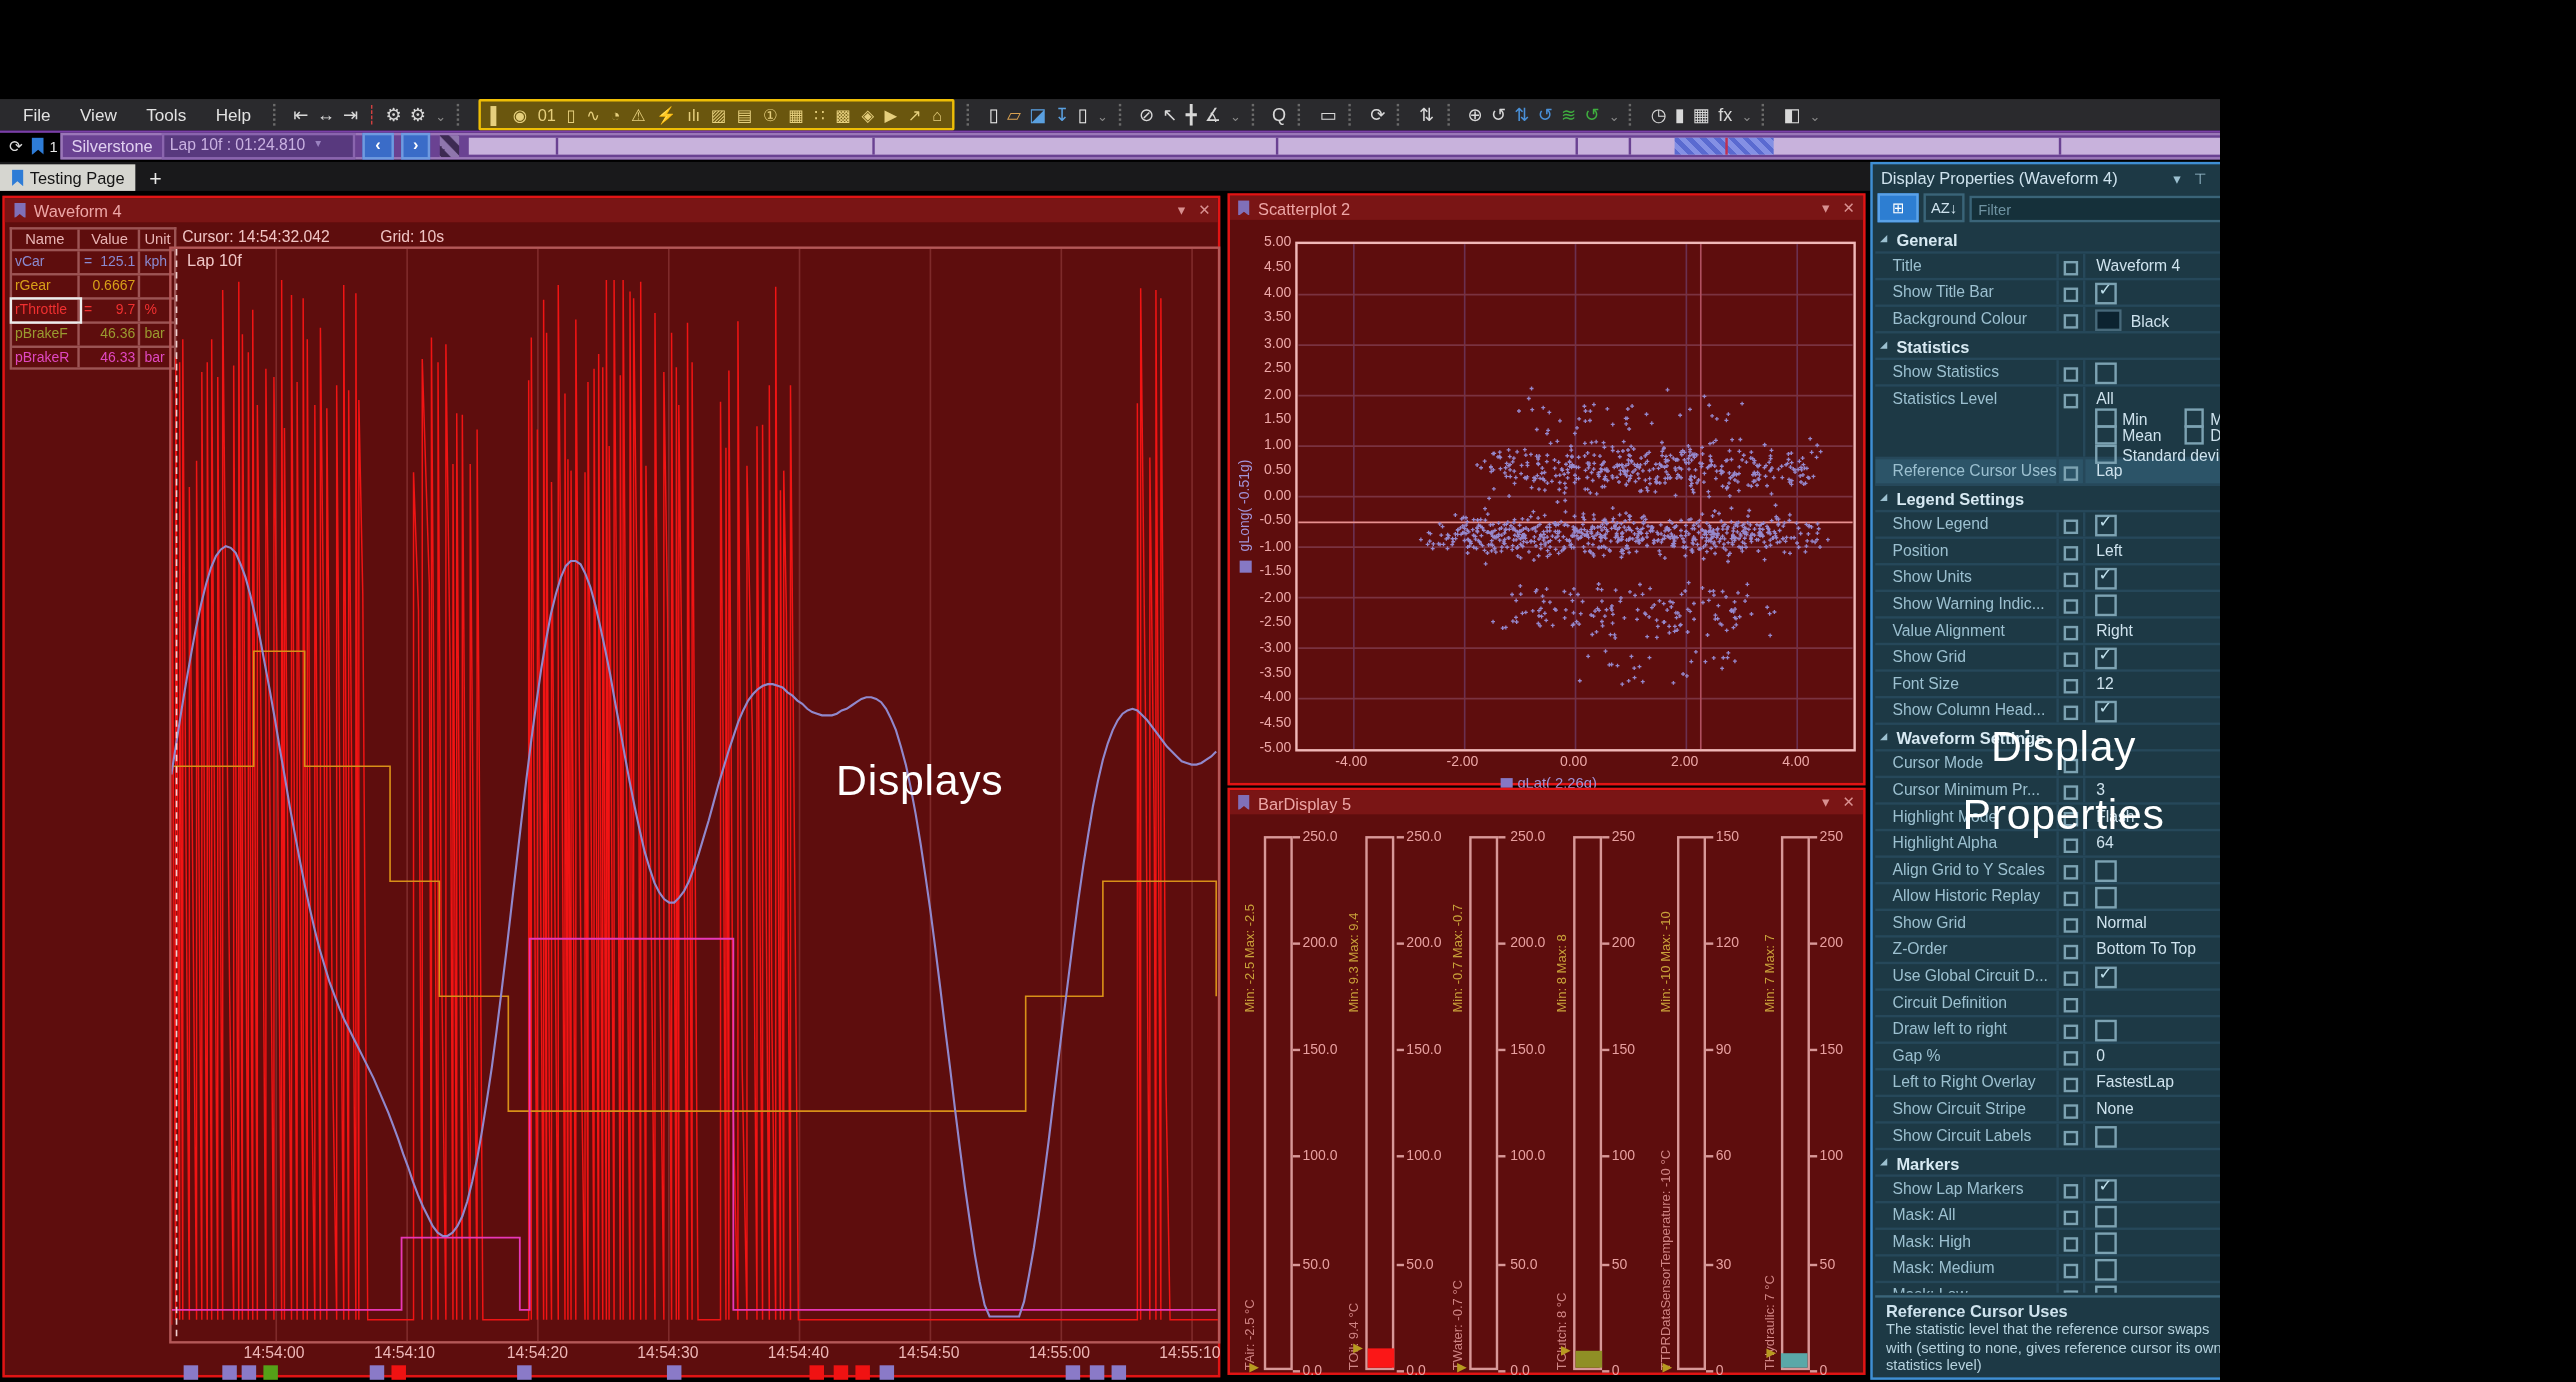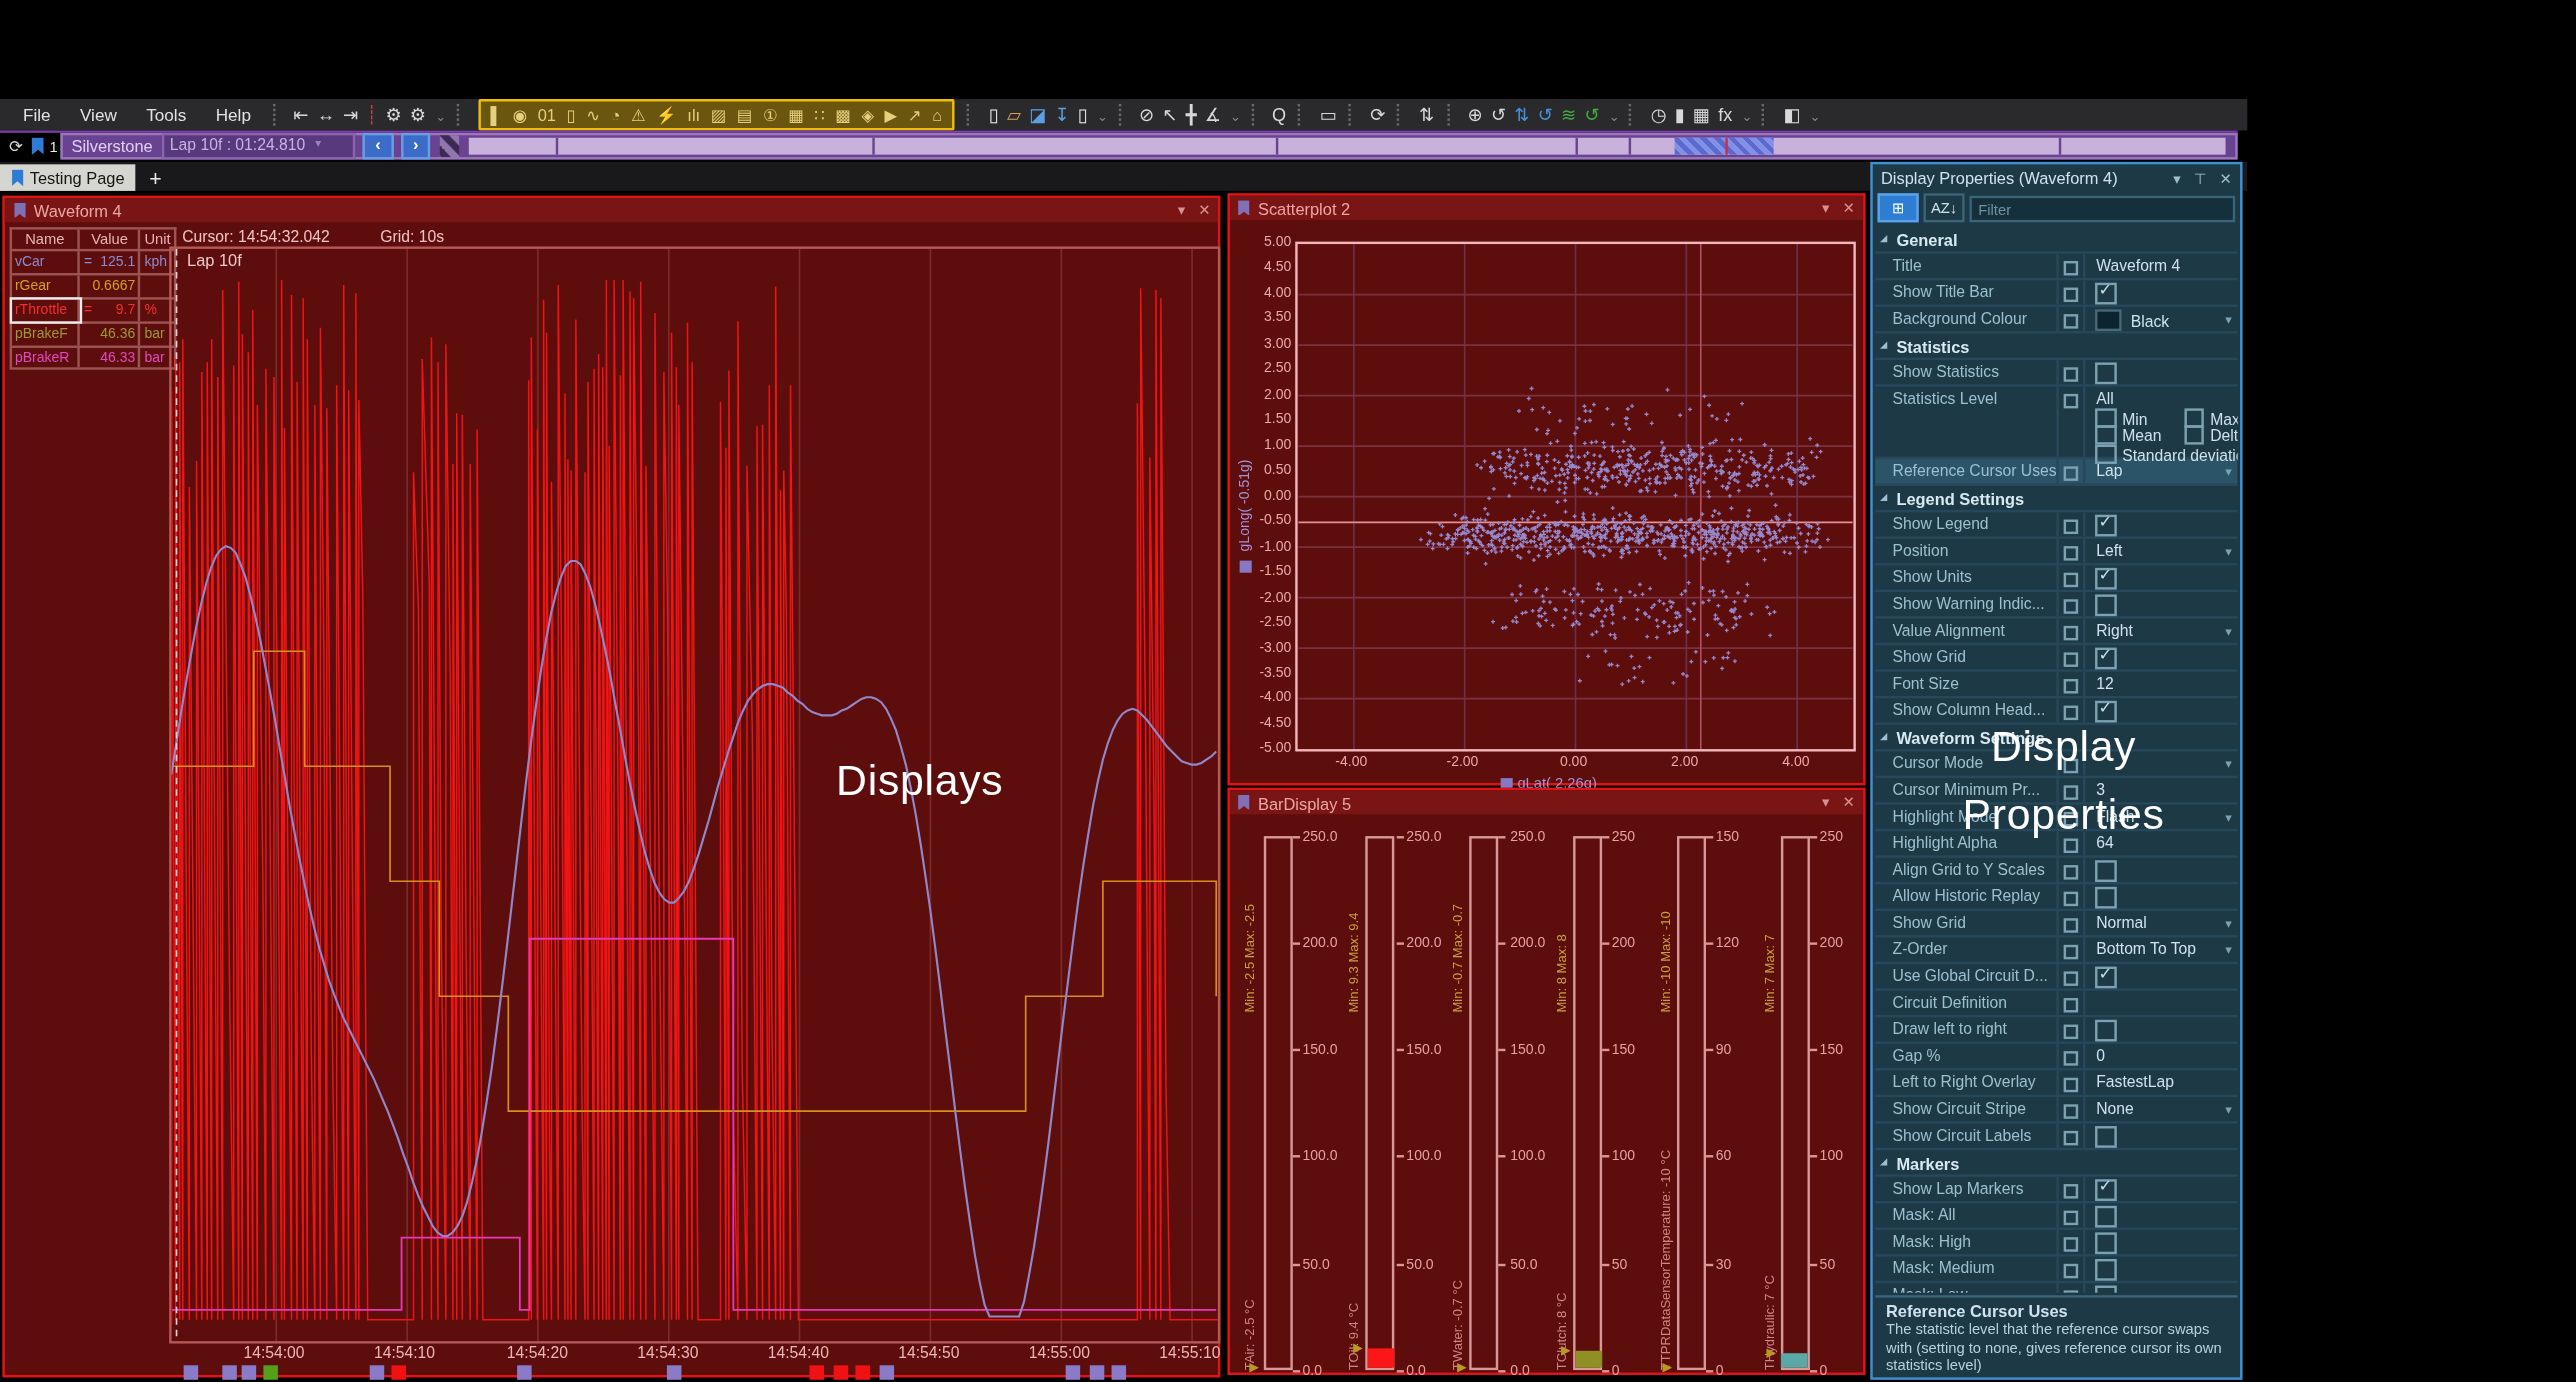--- a/index.html
+++ b/index.html
@@ -1,16 +1,16 @@
 <!DOCTYPE html>
 <html style="font-size:11px"><head>
 <meta charset="utf-8">
 <style>
   html,body{margin:0;padding:0;background:#000;}
-  #viewport{position:relative;width:2576px;height:1382px;overflow:hidden;background:#0f172a;}
+  #viewport{position:relative;width:2220px;height:1382px;overflow:hidden;background:#0f172a;}
   #stage{position:absolute;left:0;top:0;width:1066px;height:572px;background:#000;
          transform:scale(2.41645);transform-origin:0 0;
          font-family:"Liberation Sans",sans-serif;-webkit-font-smoothing:antialiased;}
   .abs{position:absolute;}
 
   
   #menubar{left:0;top:41px;width:930px;height:13px;background:#2a2a2d;display:flex;align-items:center;gap:1.4px;padding:0 4.1px;box-sizing:border-box;}
   .menu-item{color:#e2e2e2;font-size:7.1px;padding:0 5.4px;}
   .tb-sep{width:2.7px;height:8.8px;border-left:0.7px dotted #6a6a6a;margin:0 2px;}
   .tb-ic{font-size:7.5px;color:#d8d8d8;padding:0 1.7px;line-height:11.6px;white-space:nowrap;}

